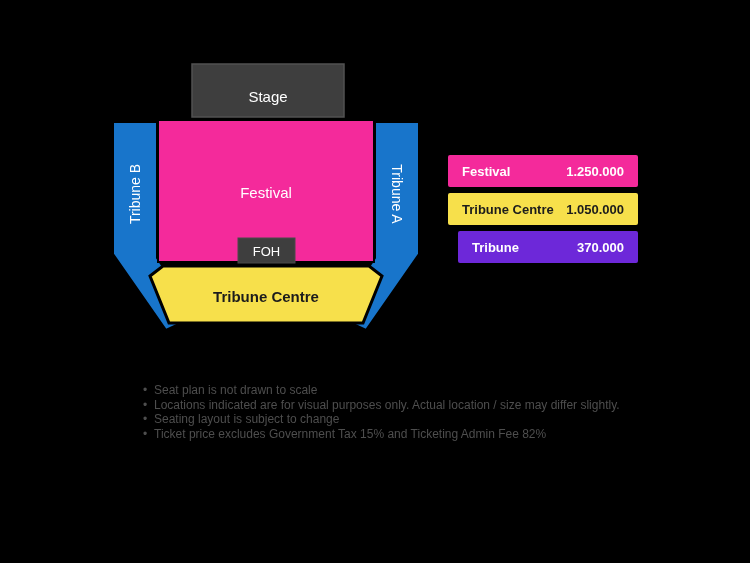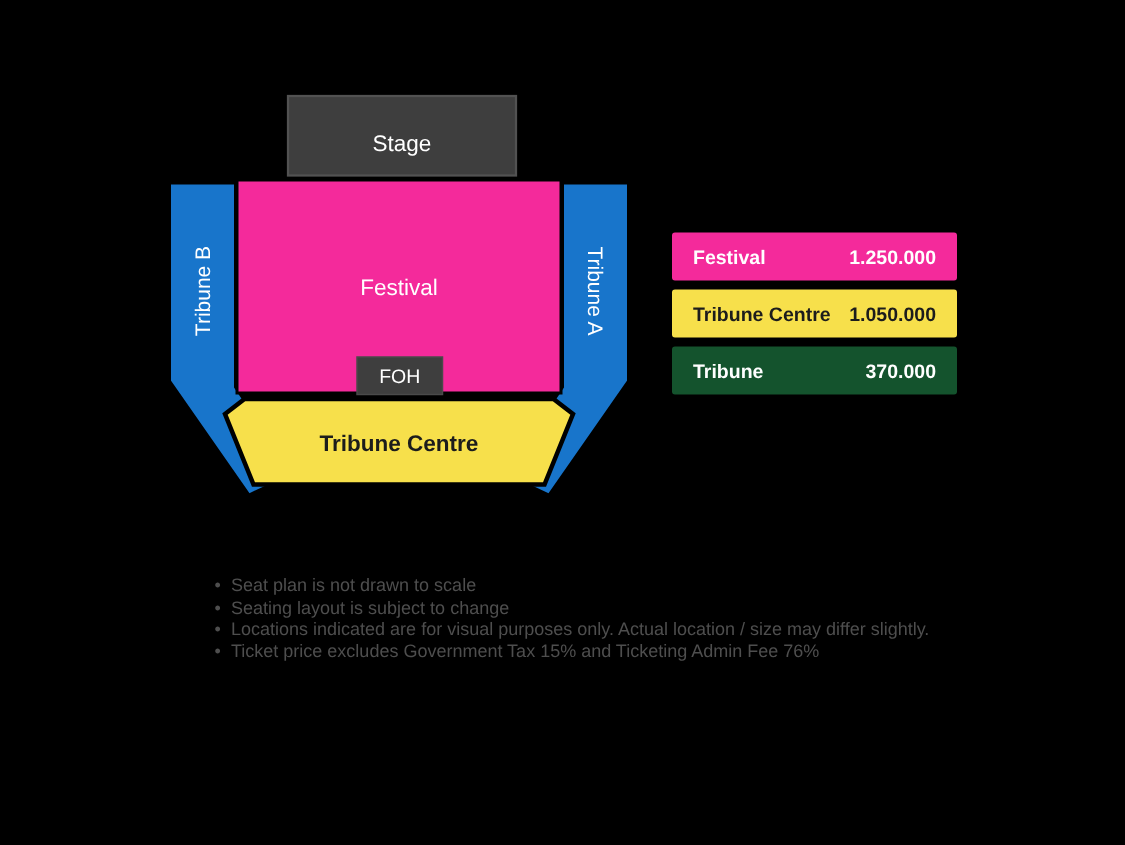--- a/index.html
+++ b/index.html
@@ -106,26 +106,26 @@
 
   <div class="legend">
     <div class="legend-row" style="background: rgb(244, 42, 155);">
       <span>Festival</span>
       <span>1.250.000</span>
     </div>
     <div class="legend-row dark-text" style="background: rgb(247, 224, 75);">
       <span>Tribune Centre</span>
       <span>1.050.000</span>
     </div>
-    <div class="legend-row" style="background: #14532d;">
+    <div class="legend-row" style="background: #6d28d9; margin-left: 10px;">
       <span>Tribune</span>
       <span>370.000</span>
     </div>
   </div>
 
   <ul class="notes">
     <li>Seat plan is not drawn to scale</li>
+    <li>Locations indicated are for visual purposes only. Actual location / size may differ slightly.</li>
     <li>Seating layout is subject to change</li>
-    <li>Locations indicated are for visual purposes only. Actual location / size may differ slightly.</li>
-    <li>Ticket price excludes Government Tax 15% and Ticketing Admin Fee 76%</li>
+    <li>Ticket price excludes Government Tax 15% and Ticketing Admin Fee 82%</li>
   </ul>
 
 </div>
 
 </body></html>

